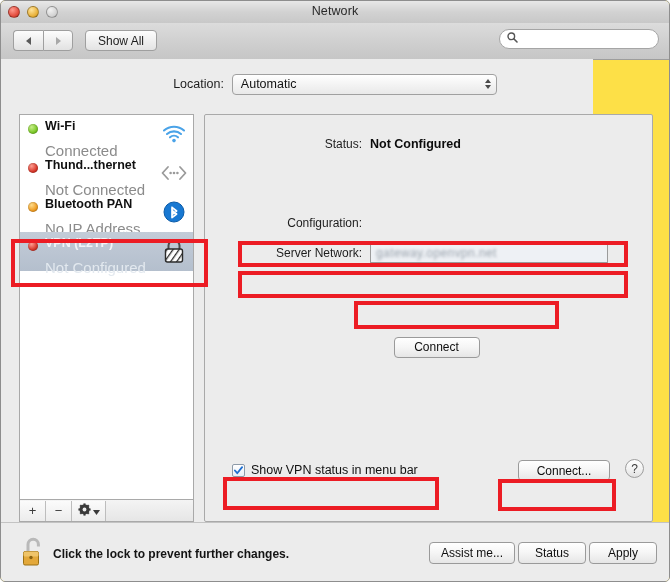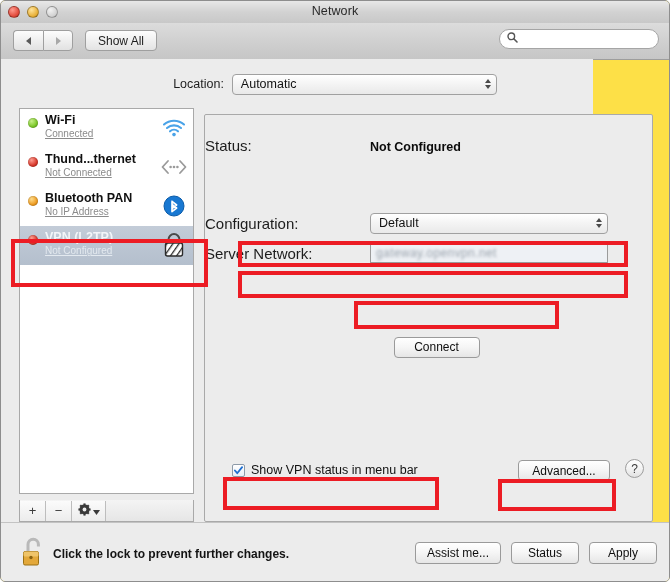--- a/index.html
+++ b/index.html
@@ -92,21 +92,21 @@
   }
   .popup .arrows{
     position:absolute;right:5px;top:50%;transform:translateY(-50%);
     display:flex;flex-direction:column;align-items:center;gap:2px;
   }
   .arrows .up{width:0;height:0;border-left:3.5px solid transparent;border-right:3.5px solid transparent;border-bottom:4px solid #4a4a4a;}
   .arrows .dn{width:0;height:0;border-left:3.5px solid transparent;border-right:3.5px solid transparent;border-top:4px solid #4a4a4a;}
   .loc-popup{width:265px;}
   
   .sidebar{
-    position:absolute;left:18px;top:49px;width:175px;height:386px;
+    position:absolute;left:18px;top:55px;width:175px;height:386px;
     box-sizing:border-box;
     border:1px solid #a9a9a9;
     background:#ffffff;
     overflow:hidden;
   }
   .svc{
     position:relative;box-sizing:border-box;
     height:39px;padding:4px 6px 0 8px;
     display:flex;align-items:flex-start;
   }
@@ -116,21 +116,21 @@
   .dot{
     width:10px;height:10px;border-radius:50%;margin-top:5px;flex:0 0 10px;
     box-shadow:inset 0 0 2px rgba(0,0,0,.35);
   }
   .dot.green{background:radial-gradient(circle at 35% 30%,#c8f08a 0%,#7bc828 60%,#4c8f10 100%);}
   .dot.red{background:radial-gradient(circle at 35% 30%,#ff9e92 0%,#d8372a 60%,#951c12 100%);}
   .dot.orange{background:radial-gradient(circle at 35% 30%,#ffdd8c 0%,#ef9c22 60%,#b36a08 100%);}
   .svc-txt{margin-left:7px;flex:1 1 auto;line-height:1.15;}
   .svc-name{font-size:12.5px;font-weight:bold;color:#101010;}
   .svc.selected .svc-name{color:#f2f5f8;}
-  .svc-sub{font-size:10px;color:#8b8b8b;margin-top:1px;text-decoration:underline;}
+  .svc-sub{font-size:15px;color:#8b8b8b;margin-top:9px;}
   .svc.selected .svc-sub{color:#e3e9ef;}
   .svc-icon{width:26px;height:26px;margin-top:2px;flex:0 0 26px;display:flex;align-items:center;justify-content:center;}
   .sbfooter{
     position:absolute;left:18px;top:441px;width:175px;height:22px;
     box-sizing:border-box;border:1px solid #a9a9a9;border-top:none;
     background:linear-gradient(to bottom,#f4f4f4 0%,#e6e6e6 100%);
     display:flex;align-items:center;
   }
   .sbbtn{
     width:26px;height:20px;box-sizing:border-box;
@@ -144,21 +144,21 @@
   .detail{
     position:absolute;left:203px;top:55px;width:449px;height:408px;
     box-sizing:border-box;border:1px solid #a9a9a9;border-radius:2px;
     background:#ececec;
   }
   .statusrow{
     position:absolute;left:0;top:22px;width:449px;
     display:flex;align-items:baseline;
   }
   .fld-label{
-    width:165px;font-size:15px;color:#1d1d1d;
+    width:165px;text-align:right;font-size:12px;color:#1d1d1d;
     padding-right:8px;box-sizing:border-box;
   }
   .status-val{font-size:12.5px;font-weight:bold;color:#0b0b0b;}
   .row{
     position:absolute;left:0;width:449px;height:22px;
     display:flex;align-items:center;
   }
   .textfield{
     box-sizing:border-box;height:20px;width:238px;
     border:1px solid #9b9b9b;border-top-color:#7d7d7d;
@@ -207,21 +207,21 @@
   .bottombar{
     position:absolute;left:0;top:521px;width:668px;height:59px;
     background:#ececec;border-top:1px solid #c3c3c3;
   }
   .lockwrap{position:absolute;left:18px;top:13px;width:28px;height:32px;}
   .locktext{
     position:absolute;left:52px;top:24px;
     font-size:12px;color:#141414;font-weight:bold;
   }
   .bottom-btns{
-    position:absolute;right:12px;top:19px;display:flex;gap:10px;
+    position:absolute;right:12px;top:19px;display:flex;gap:3px;
   }
   .bottom-btns .btn{height:22px;}
   
   .anno{
     position:absolute;
     border:4px solid #ec1c24;
     box-sizing:border-box;
     pointer-events:none;
     z-index:40;
   }
@@ -382,27 +382,20 @@
 
     <div class="detail">
 
       <div class="statusrow">
         <span class="fld-label">Status:</span>
         <span class="status-val">Not Configured</span>
       </div>
 
       <div class="row" style="top:97px">
         <span class="fld-label">Configuration:</span>
-        <div class="popup cfg-popup">
-          <span>Default</span>
-          <span class="arrows">
-            <span class="up"></span>
-              <span class="dn"></span>
-          </span>
-        </div>
       </div>
 
       <div class="row" style="top:127px">
         <span class="fld-label">Server Network:</span>
         <div class="textfield blurred">
           <span class="blurtext">gateway.openvpn.net</span>
         </div>
       </div>
 
 
@@ -416,21 +409,21 @@
       <div class="checkrow">
         <span class="checkbox">
           <svg class="checkmark" viewBox="0 0 10 10">
             <path d="M1 5 L3.6 8 L9 1.3" fill="none" stroke="#1f6fd0" stroke-width="2" stroke-linecap="round" stroke-linejoin="round"></path>
           </svg>
         </span>
         <span style="font-size:12.5px;color:#111">Show VPN status in menu bar</span>
       </div>
 
       <div class="btn" style="position:absolute;right:42px;top:345px;min-width:92px">
-        <span>Advanced...</span>
+        <span>Connect...</span>
       </div>
 
       <div class="helpbtn">
         <span>?</span>
       </div>
 
     </div>
   </div>
 
   <div class="bottombar">

